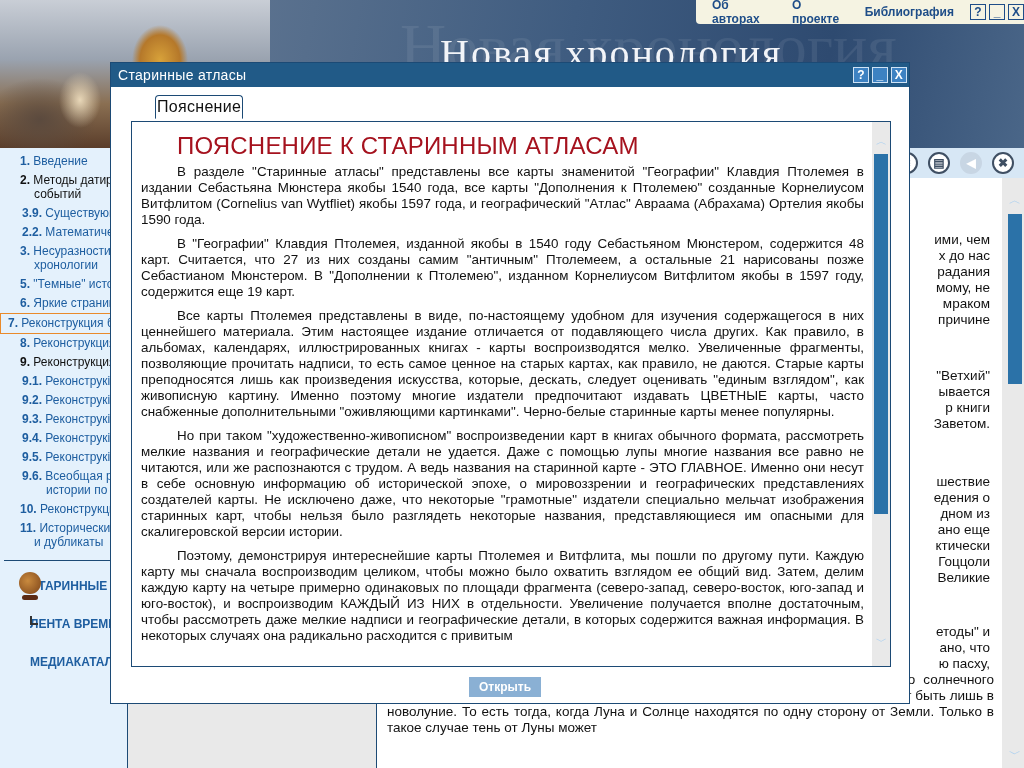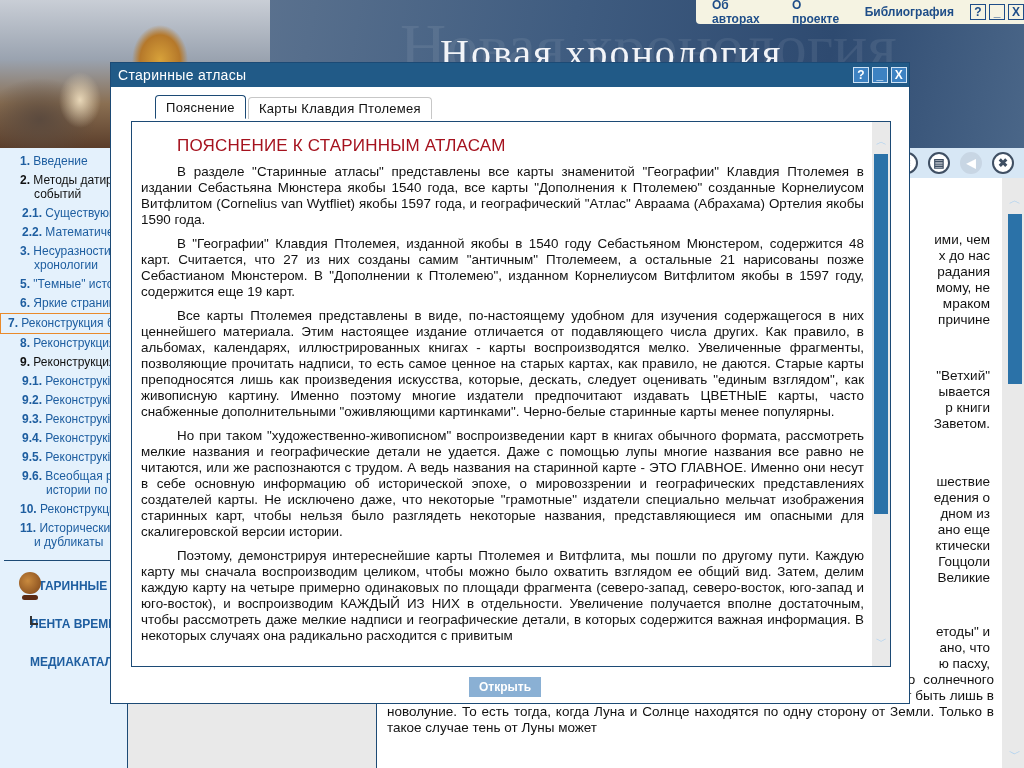--- a/index.html
+++ b/index.html
@@ -124,35 +124,35 @@
     height: 24px; background: #215a87; color: #fff; font-size: 14px;
     display: flex; align-items: center; padding-left: 7px; letter-spacing: 0.3px;
   }
   .dlg-btns { margin-left: auto; display: flex; gap: 3px; padding-right: 2px; }
   .dlg-btn {
     width: 16px; height: 16px; border: 1px solid #cfe3f5; color: #fff; background: #3d82c2;
     font-size: 12px; font-weight: bold; display: flex; align-items: center; justify-content: center; line-height: 1;
   }
   .tabs { position: absolute; left: 44px; top: 34px; display: flex; gap: 2px; }
   .tab {
-    height: 22px; padding: 0 10px; border: 1px solid #c7c7c7; border-bottom: none;
-    border-radius: 4px 4px 0 0; font-size: 13px; color: #111; display: flex; align-items: center;
+    height: 22px; padding: 0 1px; border: 1px solid #c7c7c7; border-bottom: none;
+    border-radius: 4px 4px 0 0; font-size: 16px; color: #111; display: flex; align-items: center;
     background: #fff; letter-spacing: 0.3px;
   }
   .tab.active { border: 1px solid #1c4a75; border-bottom: 1px solid #fff; height: 24px; margin-top: -2px; position: relative; z-index: 2; }
   .doc-box {
     position: absolute; left: 20px; top: 58px; width: 760px; height: 546px;
     border: 1px solid #1c4a75; overflow: hidden; background: #fff;
   }
   .doc-inner {
     position: absolute; left: 0; top: 0; width: 740px; height: 546px; padding: 14px 8px 0 9px;
     font-size: 13.4px; line-height: 16px; color: #111; text-align: justify; overflow: hidden;
   }
   .doc-title {
-    color: #a5121e; font-size: 17px; margin: 2px 0 10px 36px; letter-spacing: 0.2px;
+    color: #a5121e; font-size: 24px; margin: 2px 0 10px 36px; letter-spacing: 0.2px;
   }
   .doc-inner p { text-indent: 36px; margin-bottom: 8px; }
   .doc-scroll {
     position: absolute; right: 0; top: 0; width: 18px; height: 546px; background: #e9e9e9;
   }
   .doc-scroll .thumb { position: absolute; left: 2px; top: 32px; width: 14px; height: 360px; background: #2b72a8; }
   .doc-scroll .up, .doc-scroll .down { position: absolute; left: 4px; color: #a9cff0; font-size: 11px; }
   .doc-scroll .up { top: 12px; } .doc-scroll .down { top: 512px; }
   .open-btn {
     position: absolute; left: 358px; top: 614px; width: 72px; height: 20px;
@@ -220,21 +220,21 @@
 <div class="page-scroll">
   <span class="up">︿</span>
   <div class="thumb"></div>
   <span class="down">﹀</span>
 </div>
 
 <div class="sidebar">
   <ul class="toc" id="toc-list">
       <li><b>1.</b> <span>Введение</span></li>
       <li class="dark"><b>2.</b> <span>Методы датиров</span><span class="cont">событий</span></li>
-      <li class="sub"><b>2.1.</b> <span>Существующ</span></li>
+      <li class="sub"><b>3.9.</b> <span>Существующ</span></li>
       <li class="sub"><b>2.2.</b> <span>Математиче</span></li>
       <li><b>3.</b> <span>Несуразности ск</span><span class="cont">хронологии</span></li>
       <li><b>5.</b> <span>"Темные" истор</span></li>
       <li><b>6.</b> <span>Яркие страниць</span></li>
       <li class="selected"><b>7.</b> <span>Реконструкция б</span></li>
       <li><b>8.</b> <span>Реконструкция и</span></li>
       <li class="dark"><b>9.</b> <span>Реконструкция в</span></li>
       <li class="sub"><b>9.1.</b> <span>Реконструкі</span></li>
       <li class="sub"><b>9.2.</b> <span>Реконструкі</span></li>
       <li class="sub"><b>9.3.</b> <span>Реконструкі</span></li>
@@ -266,21 +266,20 @@
     <span>Старинные атласы</span>
     <span class="dlg-btns">
       <span class="dlg-btn">?</span>
       <span class="dlg-btn">_</span>
       <span class="dlg-btn">X</span>
     </span>
   </div>
 
   <div class="tabs">
     <div class="tab active">Пояснение</div>
-    <div class="tab">Карты Клавдия Птолемея</div>
   </div>
 
   <div class="doc-box">
     <div class="doc-inner">
       <h1 class="doc-title" style="font-weight:normal">ПОЯСНЕНИЕ К СТАРИННЫМ АТЛАСАМ</h1>
       <p>В разделе "Старинные атласы" представлены все карты знаменитой "Географии" Клавдия Птолемея в издании Себастьяна Мюнстера якобы 1540 года, все карты "Дополнения к Птолемею" созданные Корнелиусом Витфлитом (Cornelius van Wytfliet) якобы 1597 года, и географический "Атлас" Авраама (Абрахама) Ортелия якобы 1590 года.</p>
       <p>В "Географии" Клавдия Птолемея, изданной якобы в 1540 году Себастьяном Мюнстером, содержится 48 карт. Считается, что 27 из них созданы самим "античным" Птолемеем, а остальные 21 нарисованы позже Себастианом Мюнстером. В "Дополнении к Птолемею", изданном Корнелиусом Витфлитом якобы в 1597 году, содержится еще 19 карт.</p>
       <p>Все карты Птолемея представлены в виде, по-настоящему удобном для изучения содержащегося в них ценнейшего материала. Этим настоящее издание отличается от подавляющего числа других. Как правило, в альбомах, календарях, иллюстрированных книгах - карты воспроизводятся мелко. Увеличенные фрагменты, позволяющие прочитать надписи, то есть самое ценное на старых картах, как правило, не даются. Старые карты преподносятся лишь как произведения искусства, которые, дескать, следует оценивать "единым взглядом", как живописную картину. Именно поэтому многие издатели предпочитают издавать ЦВЕТНЫЕ карты, часто снабженные дополнительными "оживляющими картинками". Черно-белые старинные карты менее популярны.</p>
       <p>Но при таком "художественно-живописном" воспроизведении карт в книгах обычного формата, рассмотреть мелкие названия и географические детали не удается. Даже с помощью лупы многие названия все равно не читаются, или же распознаются с трудом. А ведь названия на старинной карте - ЭТО ГЛАВНОЕ. Именно они несут в себе основную информацию об исторической эпохе, о мировоззрении и географических представлениях создателей карты. Не исключено даже, что некоторые "грамотные" издатели специально мельчат изображения старинных карт, чтобы нельзя было разглядеть некоторые названия, представляющиеся им опасными для скалигеровской версии истории.</p>
       <p>Поэтому, демонстрируя интереснейшие карты Птолемея и Витфлита, мы пошли по другому пути. Каждую карту мы сначала воспроизводим целиком, чтобы можно было охватить взглядом ее общий вид. Затем, делим каждую карту на четыре примерно одинаковых по площади фрагмента (северо-запад, северо-восток, юго-запад и юго-восток), и воспроизводим КАЖДЫЙ ИЗ НИХ в отдельности. Увеличение получается вполне достаточным, чтобы рассмотреть даже мелкие надписи и географические детали, в которых содержится важная информация. В некоторых случаях она радикально расходится с привитым</p>

